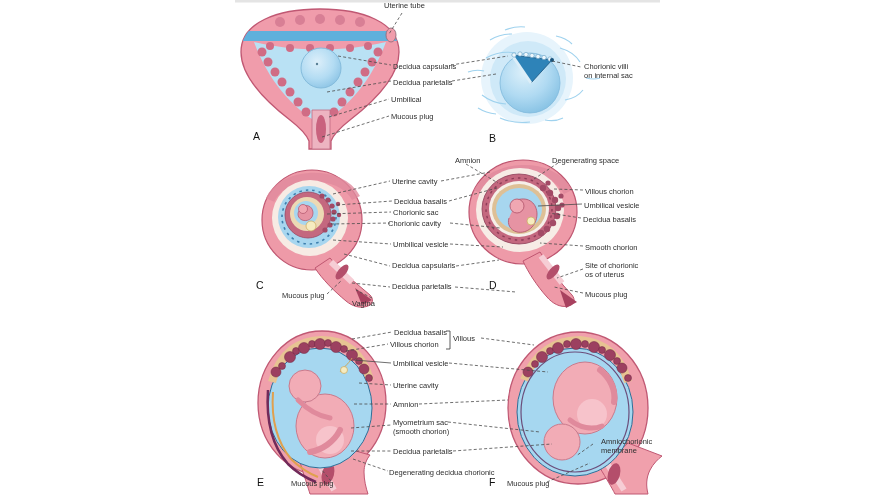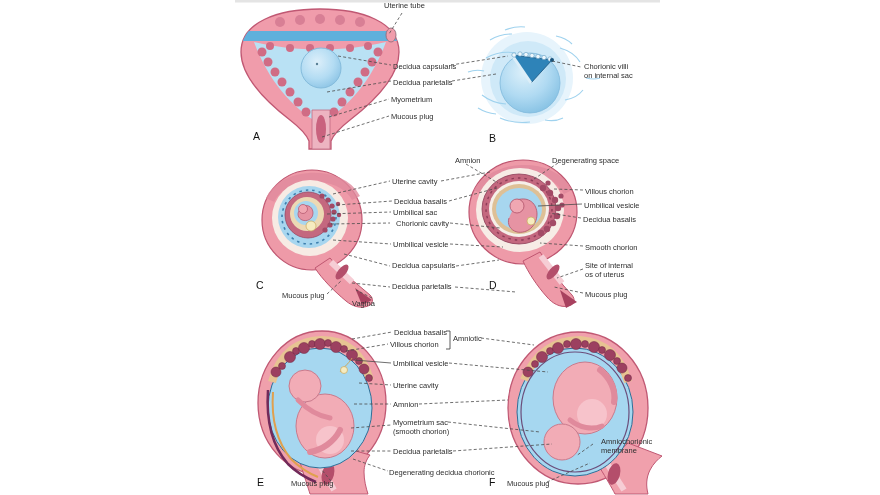--- a/index.html
+++ b/index.html
@@ -292,57 +292,57 @@
   <g stroke="#4a4a4a" stroke-width="0.8" fill="none">
     <path d="M582,204 L538,206"></path>
     <path d="M354,360 L391,363"></path>
     <path d="M446,331 L450,331 L450,349 L446,349" stroke-width="0.9"></path>
   </g>
 </svg>
 
 <div class="lbl" style="left:384px;top:1px">Uterine tube</div>
 <div class="lbl" style="left:393px;top:62px">Decidua capsularis</div>
 <div class="lbl" style="left:393px;top:78px">Decidua parietalis</div>
-<div class="lbl" style="left:391px;top:95px">Myometrium</div>
+<div class="lbl" style="left:391px;top:95px">Umbilical</div>
 <div class="lbl" style="left:391px;top:112px">Mucous plug</div>
 <div class="letter" style="left:253px;top:130px">A</div>
 
 <div class="lbl" style="left:584px;top:62px">
   <div>Chorionic villi</div>
   <div>on internal sac</div>
 </div>
 <div class="letter" style="left:489px;top:132px">B</div>
 
 <div class="lbl" style="left:392px;top:177px">Uterine cavity</div>
 <div class="lbl" style="left:394px;top:197px">Decidua basalis</div>
-<div class="lbl" style="left:393px;top:208px">Umbilical sac</div>
-<div class="lbl" style="left:396px;top:219px">Chorionic cavity</div>
+<div class="lbl" style="left:393px;top:208px">Chorionic sac</div>
+<div class="lbl" style="left:388px;top:219px">Chorionic cavity</div>
 <div class="lbl" style="left:393px;top:240px">Umbilical vesicle</div>
 <div class="lbl" style="left:392px;top:261px">Decidua capsularis</div>
 <div class="lbl" style="left:392px;top:282px">Decidua parietalis</div>
 <div class="lbl" style="left:282px;top:291px">Mucous plug</div>
 <div class="lbl" style="left:352px;top:299px">Vagina</div>
 <div class="letter" style="left:256px;top:279px">C</div>
 
 <div class="lbl" style="left:455px;top:156px">Amnion</div>
 <div class="lbl" style="left:552px;top:156px">Degenerating space</div>
 <div class="lbl" style="left:585px;top:187px">Villous chorion</div>
 <div class="lbl" style="left:584px;top:201px">Umbilical vesicle</div>
 <div class="lbl" style="left:583px;top:215px">Decidua basalis</div>
 <div class="lbl" style="left:585px;top:243px">Smooth chorion</div>
 <div class="lbl" style="left:585px;top:261px">
-  <div>Site of internal</div>
+  <div>Site of chorionic</div>
   <div>os of uterus</div>
 </div>
 <div class="lbl" style="left:585px;top:290px">Mucous plug</div>
 <div class="letter" style="left:489px;top:279px">D</div>
 
 <div class="lbl" style="left:394px;top:328px">Decidua basalis</div>
 <div class="lbl" style="left:390px;top:340px">Villous chorion</div>
-<div class="lbl" style="left:453px;top:334px">Amniotic</div>
+<div class="lbl" style="left:453px;top:334px">Villous</div>
 <div class="lbl" style="left:393px;top:359px">Umbilical vesicle</div>
 <div class="lbl" style="left:393px;top:381px">Uterine cavity</div>
 <div class="lbl" style="left:393px;top:400px">Amnion</div>
 <div class="lbl" style="left:393px;top:418px">
   <div>Myometrium sac</div>
   <div>(smooth chorion)</div>
 </div>
 <div class="lbl" style="left:393px;top:447px">Decidua parietalis</div>
 <div class="lbl" style="left:389px;top:468px">Degenerating decidua chorionic</div>
 <div class="lbl" style="left:291px;top:479px">Mucous plug</div>

